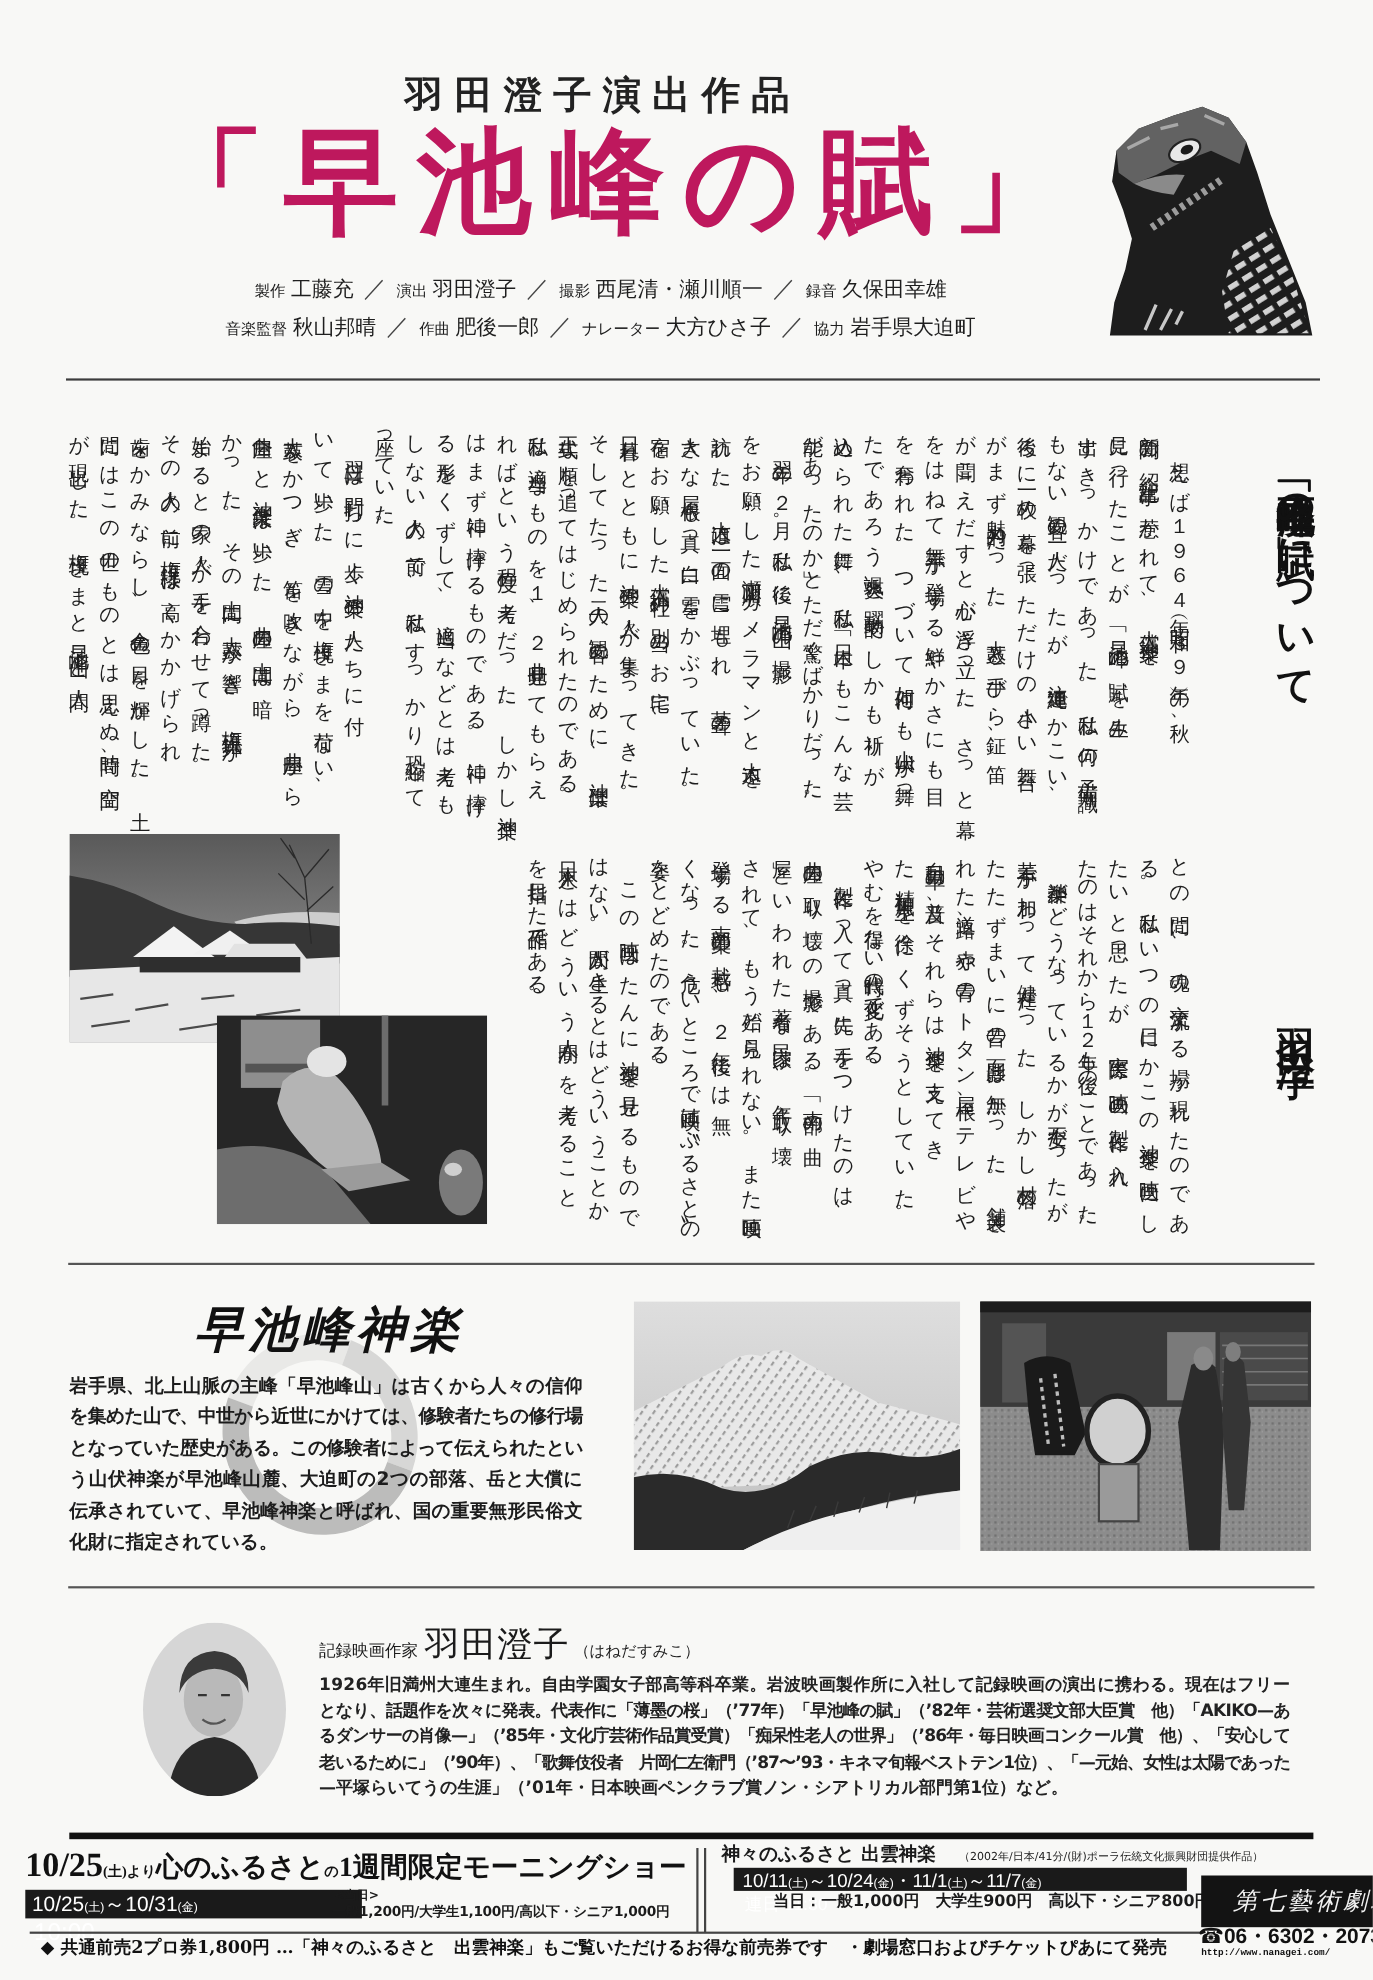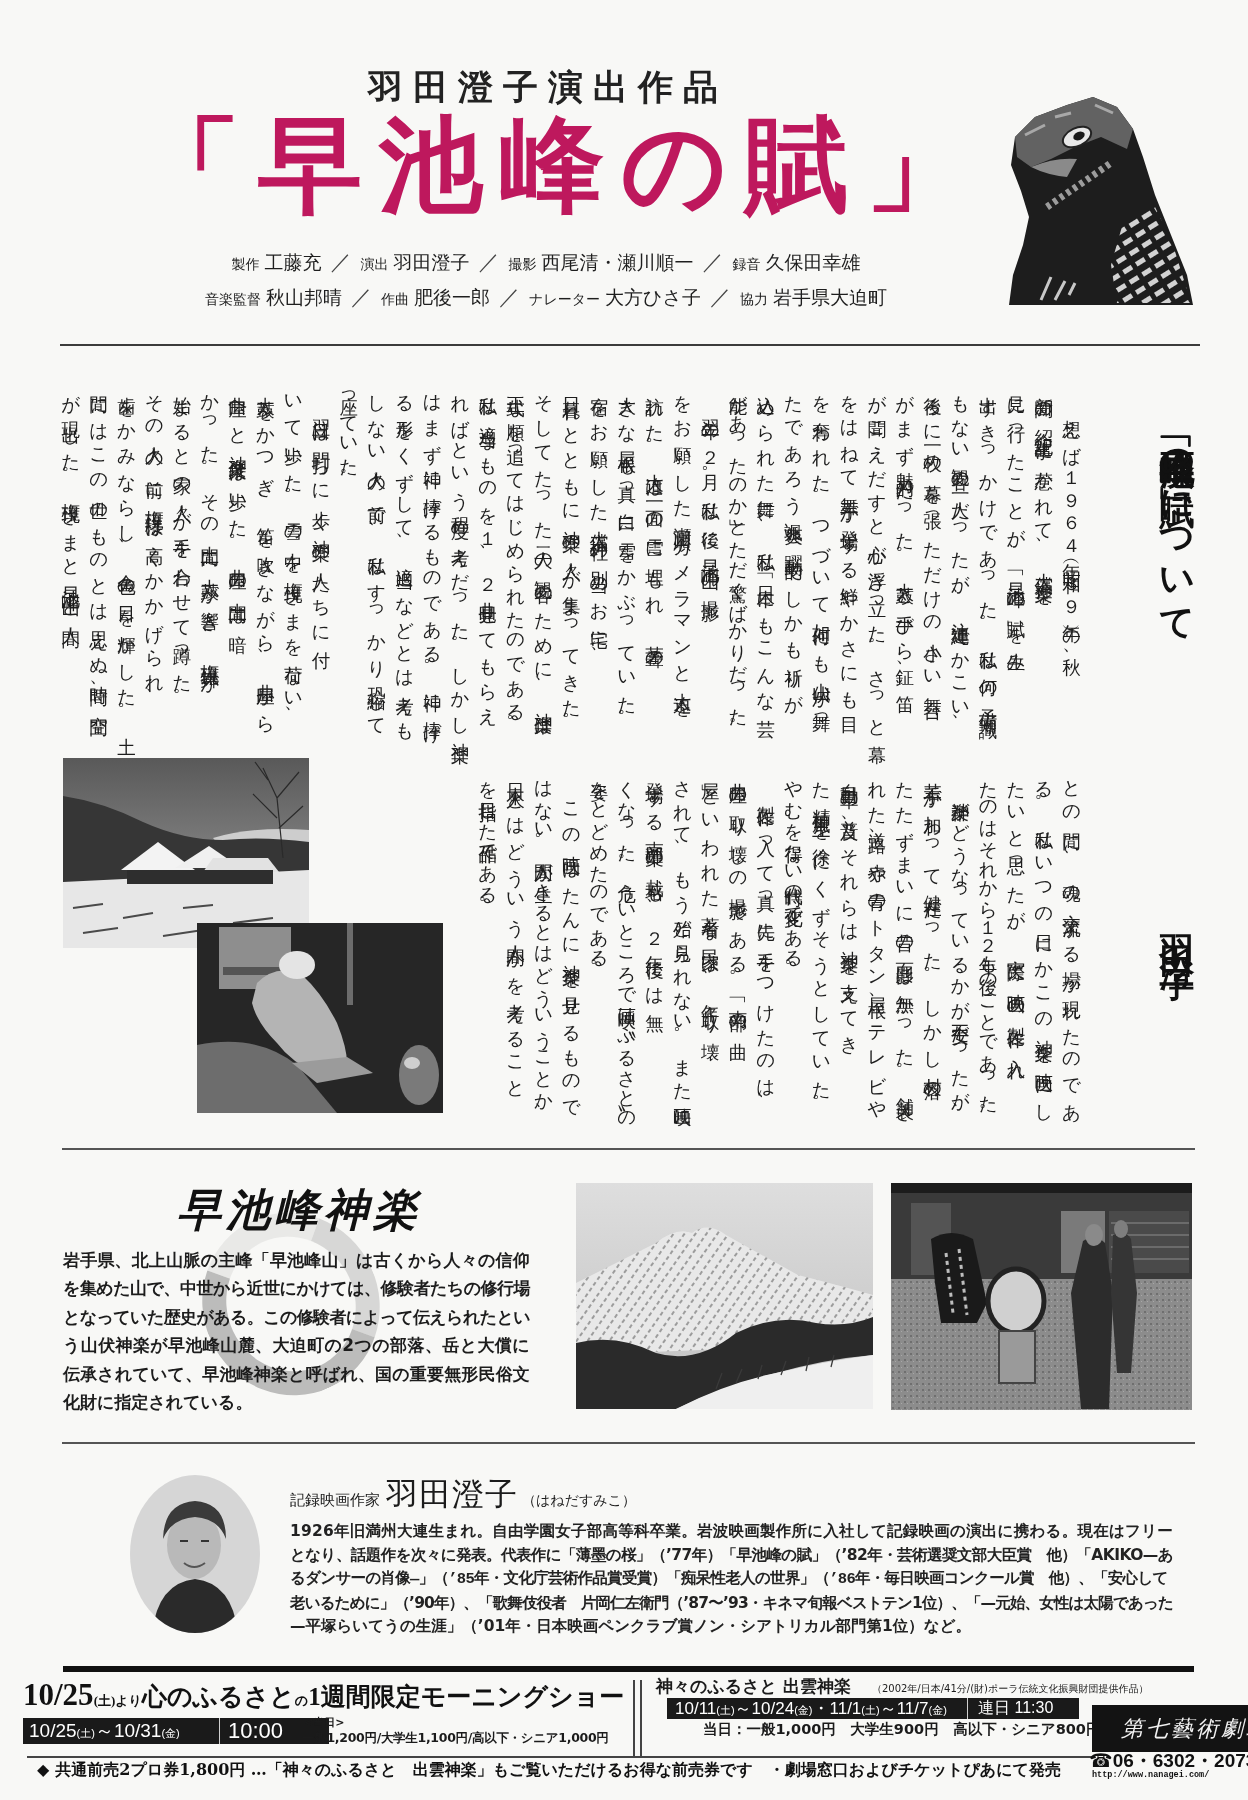--- a/index.html
+++ b/index.html
@@ -55,21 +55,21 @@
   .pf-name { font: 32px/40px "DejaVu Serif", "Liberation Serif", serif; margin-left: 6px; letter-spacing: 1px; }
   .pf-reading { font: 14px/20px "DejaVu Sans", "Liberation Sans", sans-serif; margin-left: 4px; }
   .pf-bio { left: 290px; top: 1520px; width: 883px; font: bold 15.5px/23.5px "DejaVu Sans", "Liberation Sans", sans-serif; color: #222; }
 
   
   .thickbar { left: 63px; top: 1666px; width: 1131px; height: 6px; background: #111; }
   .fl-headline { left: 23px; top: 1679px; white-space: nowrap; font-family: "Liberation Serif", "DejaVu Serif", serif; font-weight: bold; color: #111; line-height: 32px; }
   .hl-date { font-size: 31px; }
   .hl-small { font-size: 13px; }
   .hl-main { font-size: 25px; }
-  .bar { background: #1a1a1a; color: #fff; display: flex; align-items: center; white-space: nowrap; font-family: "Liberation Sans", "DejaVu Sans", sans-serif; }
+  .bar { background: #1a1a1a; color: #fff; display: flex; align-items: flex-start; white-space: nowrap; font-family: "Liberation Sans", "DejaVu Sans", sans-serif; flex-direction: column; }
   .bar .big { font-size: 19px; }
   .bar .small { font-size: 11px; }
   .bar .div { width: 1px; align-self: stretch; background: #cfcfcf; }
   .left-bar { left: 23px; top: 1718px; width: 306px; height: 26px; }
   .left-bar .dates { width: 196px; padding-left: 6px; }
   .left-bar .time { font-size: 22px; padding-left: 8px; }
   .lp-label { left: 304px; top: 1716px; font: bold 11px/13px "DejaVu Sans", "Liberation Sans", sans-serif; white-space: nowrap; }
   .lp-prices { left: 302px; top: 1730px; font: bold 12.5px/15px "DejaVu Sans", "Liberation Sans", sans-serif; white-space: nowrap; letter-spacing: -0.3px; }
   .vsep { top: 1680px; width: 1.5px; height: 77px; background: #444; }
   .vsep.a { left: 633px; }
@@ -309,21 +309,21 @@
   </svg>
 </div>
 <div class="abs pf-head">
   <span class="pf-label">記録映画作家</span>
   <span class="pf-name">羽田澄子</span>
   <span class="pf-reading">（はねだすみこ）</span>
 </div>
 <div class="abs pf-bio">
   <div class="hline fit"><span style="letter-spacing: 0.245614px;">1926年旧満州大連生まれ。自由学園女子部高等科卒業。岩波映画製作所に入社して記録映画の演出に携わる。現在はフリー</span></div>
   <div class="hline fit"><span style="letter-spacing: -0.562748px;">となり、話題作を次々に発表。代表作に「薄墨の桜」（’77年）「早池峰の賦」（’82年・芸術選奨文部大臣賞　他）「AKIKO—あ</span></div>
-  <div class="hline fit"><span style="letter-spacing: -0.714214px; font-family: Liberation Mono, monospace;">るダンサーの肖像—」（’85年・文化庁芸術作品賞受賞）「痴呆性老人の世界」（’86年・毎日映画コンクール賞　他）、「安心して</span></div>
+  <div class="hline fit"><span style="letter-spacing: -0.714214px;">るダンサーの肖像—」（’85年・文化庁芸術作品賞受賞）「痴呆性老人の世界」（’86年・毎日映画コンクール賞　他）、「安心して</span></div>
   <div class="hline fit"><span style="letter-spacing: -0.839111px;">老いるために」（’90年）、「歌舞伎役者　片岡仁左衛門（’87〜’93・キネマ旬報ベストテン1位）、「—元始、女性は太陽であった</span></div>
   <div class="hline fit end"><span style="letter-spacing: 0px;">—平塚らいてうの生涯」（’01年・日本映画ペンクラブ賞ノン・シアトリカル部門第1位）など。</span></div>
 </div>
 
 <div class="abs thickbar"></div>
 
 <div class="abs fl-headline">
   <span class="hl-date">10/25</span><span class="hl-small">(土)より</span><span class="hl-main">心のふるさと</span><span class="hl-small">の</span><span class="hl-main">1週間限定モーニングショー</span>
 </div>
 

